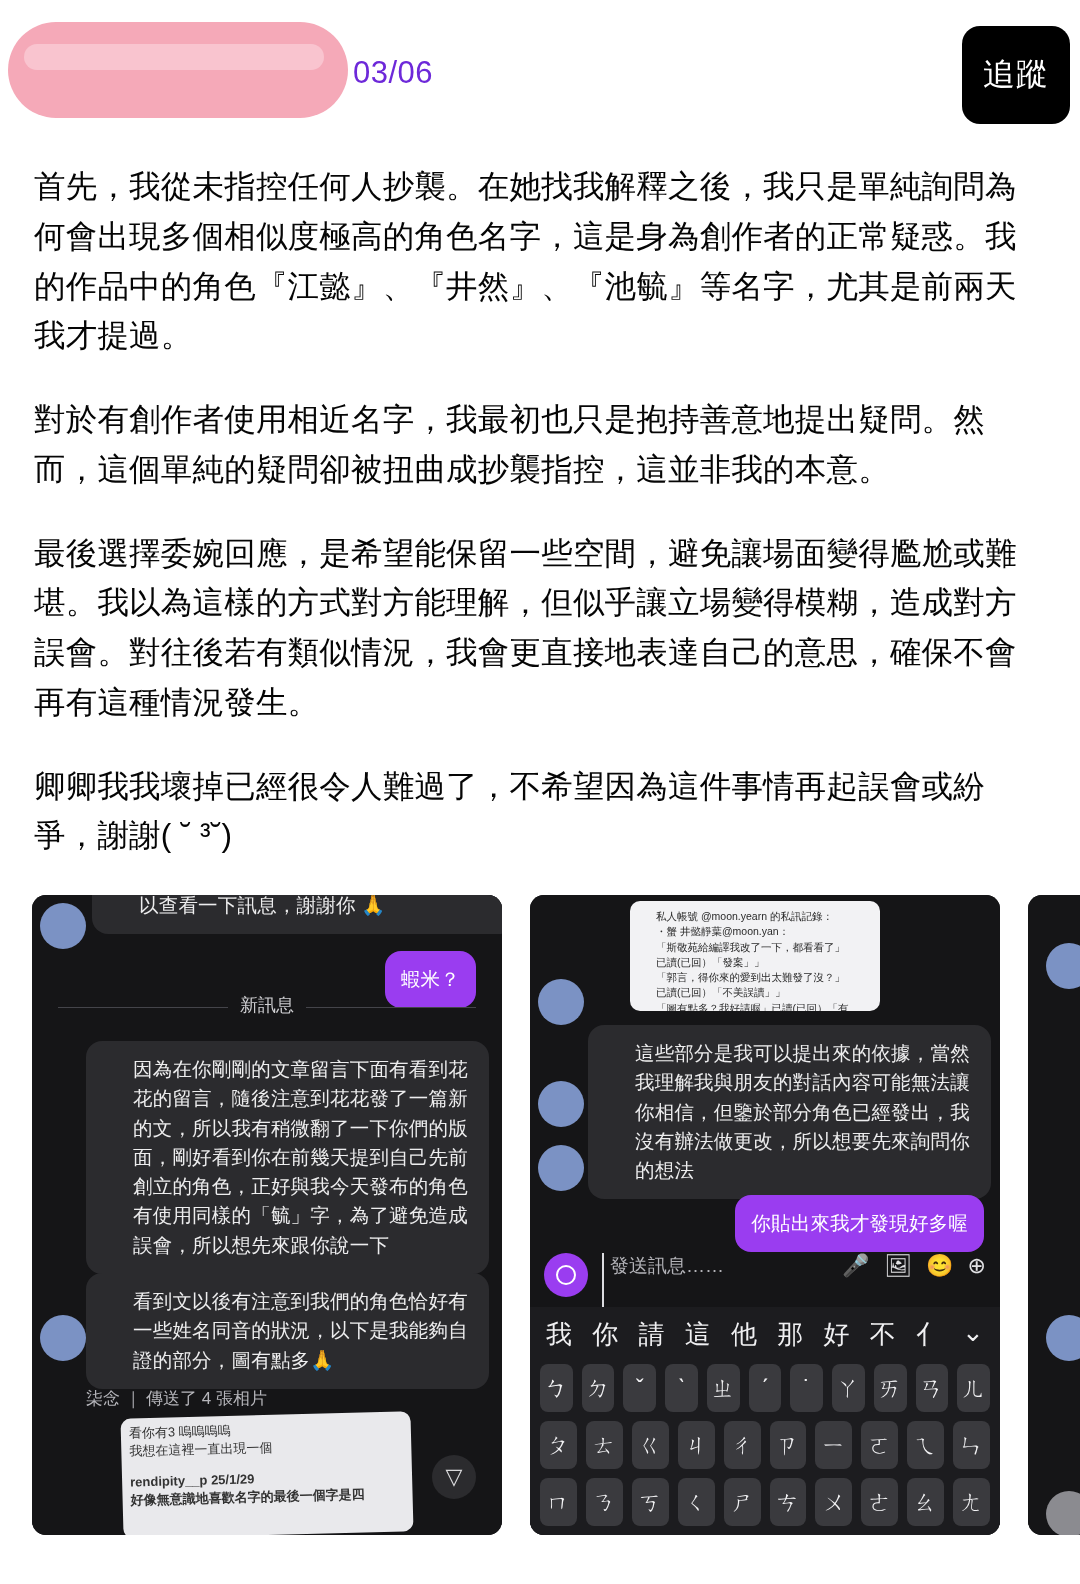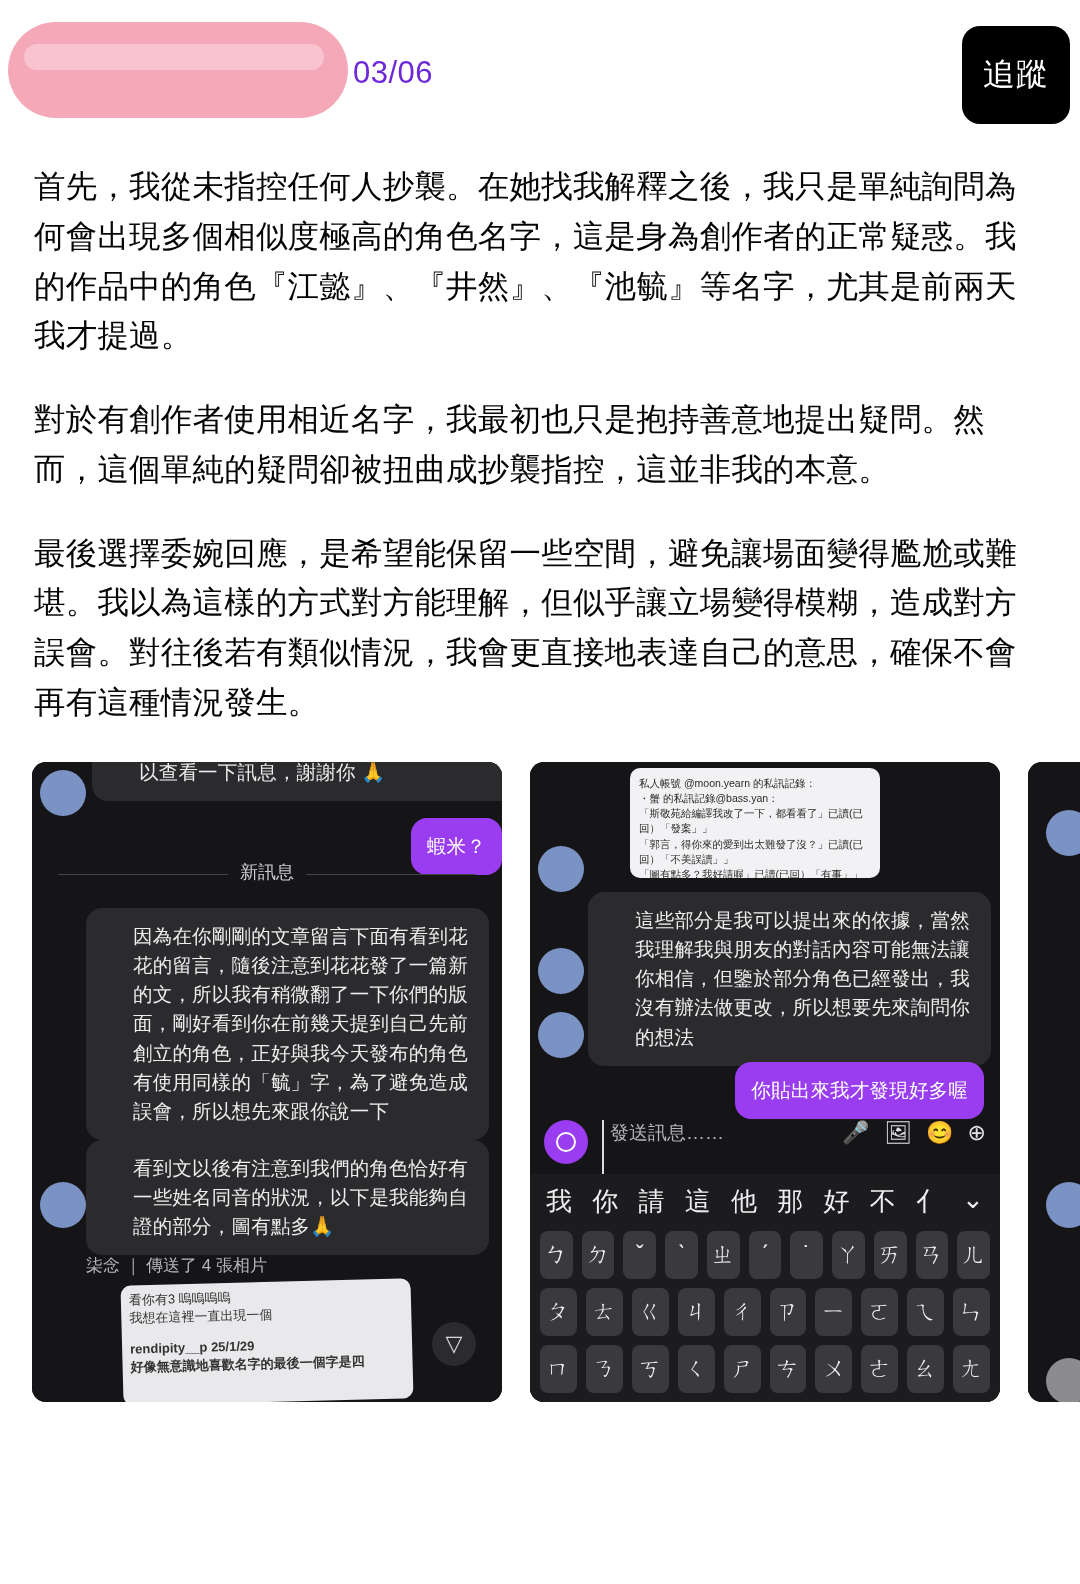--- a/index.html
+++ b/index.html
@@ -192,21 +192,21 @@
     color: #d8d8da;
     font-size: 22px;
   }
   .white-quote {
     position: absolute;
     background: #f2f2f4;
     color: #2a2a2a;
     border-radius: 10px;
     font-size: 10.5px;
     line-height: 1.45;
-    padding: 8px 9px;
+    padding: 8px 26px;
     box-sizing: border-box;
     overflow: hidden;
   }
   .input-bar {
     position: absolute;
     left: 0; right: 0;
     height: 66px;
     display: flex;
     padding: 0 14px;
     box-sizing: border-box;
@@ -261,30 +261,31 @@
 <div class="header">
   <div class="redaction"></div>
   <div class="post-date">03/06</div>
   <button class="follow-btn">追蹤</button>
 </div>
 
 <div class="post-body">
   <p>首先，我從未指控任何人抄襲。在她找我解釋之後，我只是單純詢問為何會出現多個相似度極高的角色名字，這是身為創作者的正常疑惑。我的作品中的角色『江懿』、『井然』、『池毓』等名字，尤其是前兩天我才提過。</p>
   <p>對於有創作者使用相近名字，我最初也只是抱持善意地提出疑問。然而，這個單純的疑問卻被扭曲成抄襲指控，這並非我的本意。</p>
   <p>最後選擇委婉回應，是希望能保留一些空間，避免讓場面變得尷尬或難堪。我以為這樣的方式對方能理解，但似乎讓立場變得模糊，造成對方誤會。對往後若有類似情況，我會更直接地表達自己的意思，確保不會再有這種情況發生。</p>
+  <p>卿卿我我壞掉已經很令人難過了，不希望因為這件事情再起誤會或紛爭，謝謝( ˘ ³˘)</p>
 </div>
 
 <div class="carousel">
 
   <div class="media-card">
     <div class="chat">
       <div class="bubble them" style="left:60px; top:-18px; width:360px;">以查看一下訊息，謝謝你 🙏</div>
       <div class="avatar-dot" style="left:8px; top:8px;"></div>
 
-      <div class="bubble me" style="right:0; top:56px;">蝦米？</div>
+      <div class="bubble me" style="right:26px; top:56px;">蝦米？</div>
 
       <div class="divider-line"></div>
       <div class="divider-label">新訊息</div>
 
       <div class="bubble them" style="left:54px; top:146px; width:340px;">因為在你剛剛的文章留言下面有看到花花的留言，隨後注意到花花發了一篇新的文，所以我有稍微翻了一下你們的版面，剛好看到你在前幾天提到自己先前創立的角色，正好與我今天發布的角色有使用同樣的「毓」字，為了避免造成誤會，所以想先來跟你說一下</div>
 
       <div class="bubble them" style="left:54px; top:378px; width:340px;">看到文以後有注意到我們的角色恰好有一些姓名同音的狀況，以下是我能夠自證的部分，圖有點多🙏</div>
 
       <div class="avatar-dot" style="left:8px; top:420px;"></div>
 
@@ -299,21 +300,21 @@
       </div>
 
       <div class="send-icon">▽</div>
     </div>
   </div>
 
   <div class="media-card">
     <div class="chat">
       <div class="white-quote" style="left:100px; top:6px; width:250px; height:110px;">
         <div>私人帳號 @moon.yearn 的私訊記錄：</div>
-        <div>・蟹 的私訊記錄@bass.yan：</div>
+        <div>・蟹 井懿靜葉@moon.yan：</div>
         <div>「斯敬苑給編譯我改了一下，都看看了」已讀(已回）「發案」」</div>
         <div>「郭言，得你來的愛到出太難發了沒？」已讀(已回）「不美誤讀」」</div>
         <div>「圖有點多？我好請喔」已讀(已回）「有事」」</div>
 
       </div>
 
       <div class="avatar-dot" style="left:8px; top:84px;"></div>
       <div class="avatar-dot" style="left:8px; top:186px;"></div>
       <div class="avatar-dot" style="left:8px; top:250px;"></div>
 

